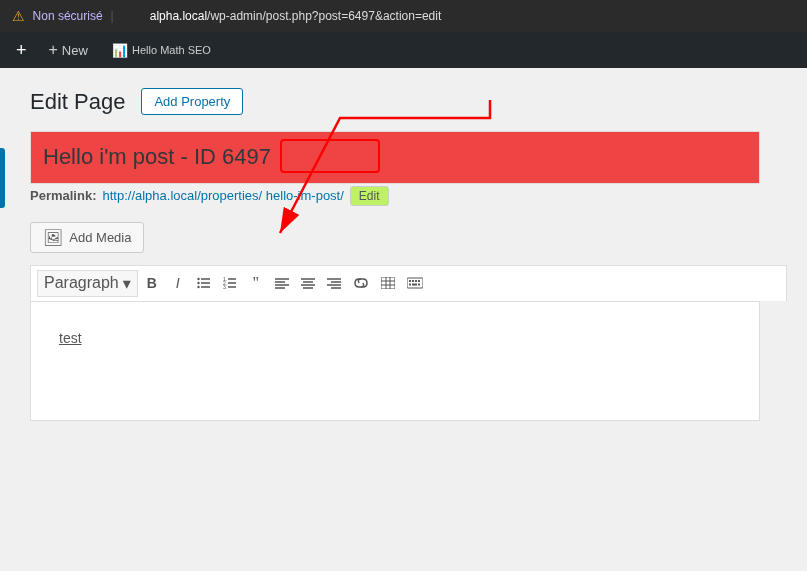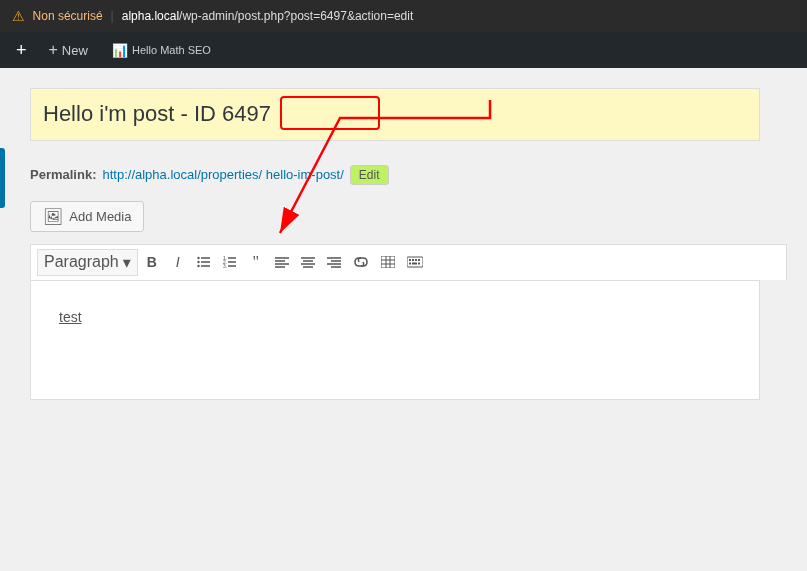--- a/index.html
+++ b/index.html
@@ -10,24 +10,24 @@
       background: #2b2b2b;
       color: #ccc;
       font-size: 12px;
       padding: 6px 12px;
       display: flex;
       align-items: center;
       gap: 8px;
       height: 32px;
     }
     .browser-bar .warning-icon { color: #f5a623; font-size: 14px; }
-    .browser-bar .non-secure { color: #fdba74; }
+    .browser-bar .non-secure { color: #c4b5fd; }
     .browser-bar .separator { color: #555; }
     .browser-bar .url { color: #ddd; }
-    .browser-bar .url-domain { color: #fff; }
+    .browser-bar .url-domain { color: #fff; margin-left: 28px; }
 
     
     .wp-admin-bar {
       background: #23282d;
       height: 36px;
       display: flex;
       align-items: center;
       padding: 0 8px;
       gap: 4px;
     }
@@ -92,27 +92,27 @@
       border: 1px solid #0073aa;
       color: #0073aa;
       font-size: 13px;
       padding: 5px 12px;
       cursor: pointer;
       border-radius: 3px;
     }
 
     
     .post-title-field {
-      background: #fef9c3;
+      background: #ef4444;
       border: 1px solid #ddd;
       padding: 10px 12px;
       font-size: 22px;
       color: #32373c;
       width: 100%;
-      margin-bottom: 24px;
+      margin-bottom: 2px;
       outline: none;
       line-height: 1.4;
     }
 
     
     .permalink-row {
       font-size: 13px;
       color: #555;
       margin-bottom: 16px;
       display: flex;
@@ -222,20 +222,24 @@
     <span style="font-size:13px;">📊</span>
     <span>Hello Math SEO</span>
   </div>
 </div>
 
 <div class="main-content">
   <div class="left-accent"></div>
 
   <div class="editor-area">
 
+    <div class="page-title-row">
+      <h1 class="page-title">Edit Page</h1>
+      <button class="add-property-btn">Add Property</button>
+    </div>
 
     <div style="position:relative; width: 730px;">
       <input class="post-title-field" type="text" value="Hello i'm post - ID 6497" style="width: 100%;">
       
       <div style="position:absolute; top:8px; right: 380px; border: 2px solid red; border-radius: 4px; width: 100px; height: 34px; pointer-events:none;"></div>
     </div>
 
     <div class="permalink-row">
       <span class="label">Permalink:</span>
       <a href="#">http://alpha.local/properties/ hello-im-post/</a>

